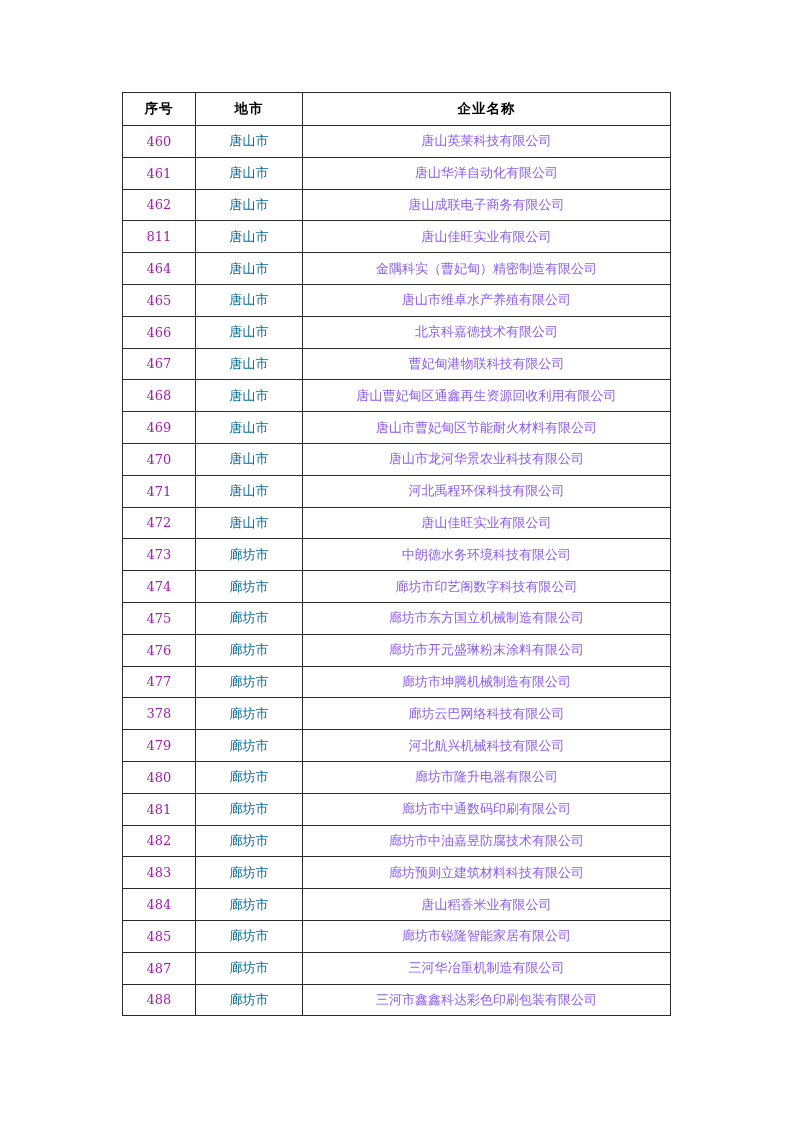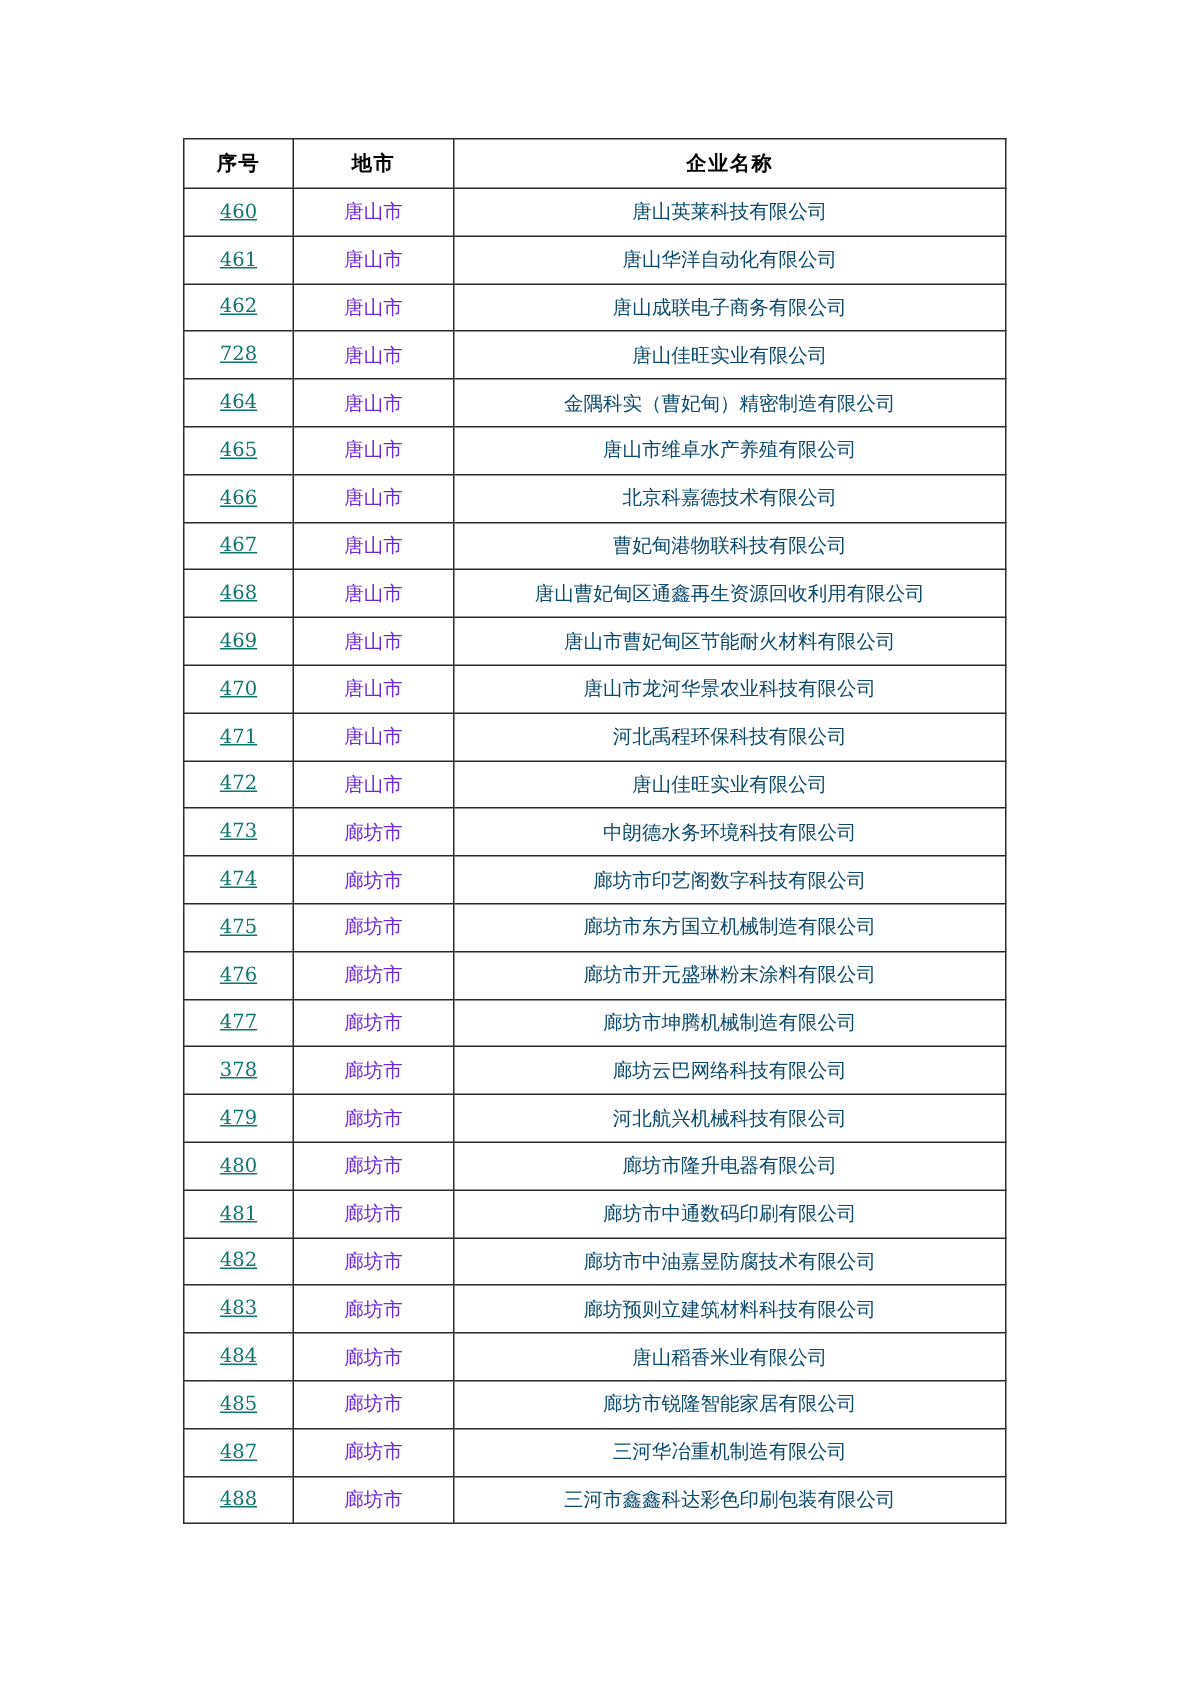--- a/index.html
+++ b/index.html
@@ -54,30 +54,29 @@
     font-family: "DejaVu Sans", "Liberation Sans", sans-serif;
   }
   table.list-table tbody td {
     height: 30.8px;
     font-weight: normal;
     font-size: 13px;
   }
   td.cell-no {
     font-family: "DejaVu Serif", "Liberation Serif", serif;
     font-size: 13px;
-    color: #0f766e;
-    text-decoration: underline;
+    color: #a21caf;
   }
   td.cell-city {
     font-size: 13px;
-    color: #6d28d9;
+    color: #0369a1;
   }
   td.cell-name {
     font-size: 13px;
-    color: #0c4a6e;
+    color: #8b5cf6;
   }
 </style>
 </head>
 <body>
 
 <div class="page">
   <div class="table-wrap">
     <table class="list-table">
       <colgroup>
         <col class="col-no">
@@ -101,21 +100,21 @@
             <td class="cell-no">461</td>
             <td class="cell-city">唐山市</td>
             <td class="cell-name">唐山华洋自动化有限公司</td>
           </tr>
           <tr>
             <td class="cell-no">462</td>
             <td class="cell-city">唐山市</td>
             <td class="cell-name">唐山成联电子商务有限公司</td>
           </tr>
           <tr>
-            <td class="cell-no">728</td>
+            <td class="cell-no">811</td>
             <td class="cell-city">唐山市</td>
             <td class="cell-name">唐山佳旺实业有限公司</td>
           </tr>
           <tr>
             <td class="cell-no">464</td>
             <td class="cell-city">唐山市</td>
             <td class="cell-name">金隅科实（曹妃甸）精密制造有限公司</td>
           </tr>
           <tr>
             <td class="cell-no">465</td>

